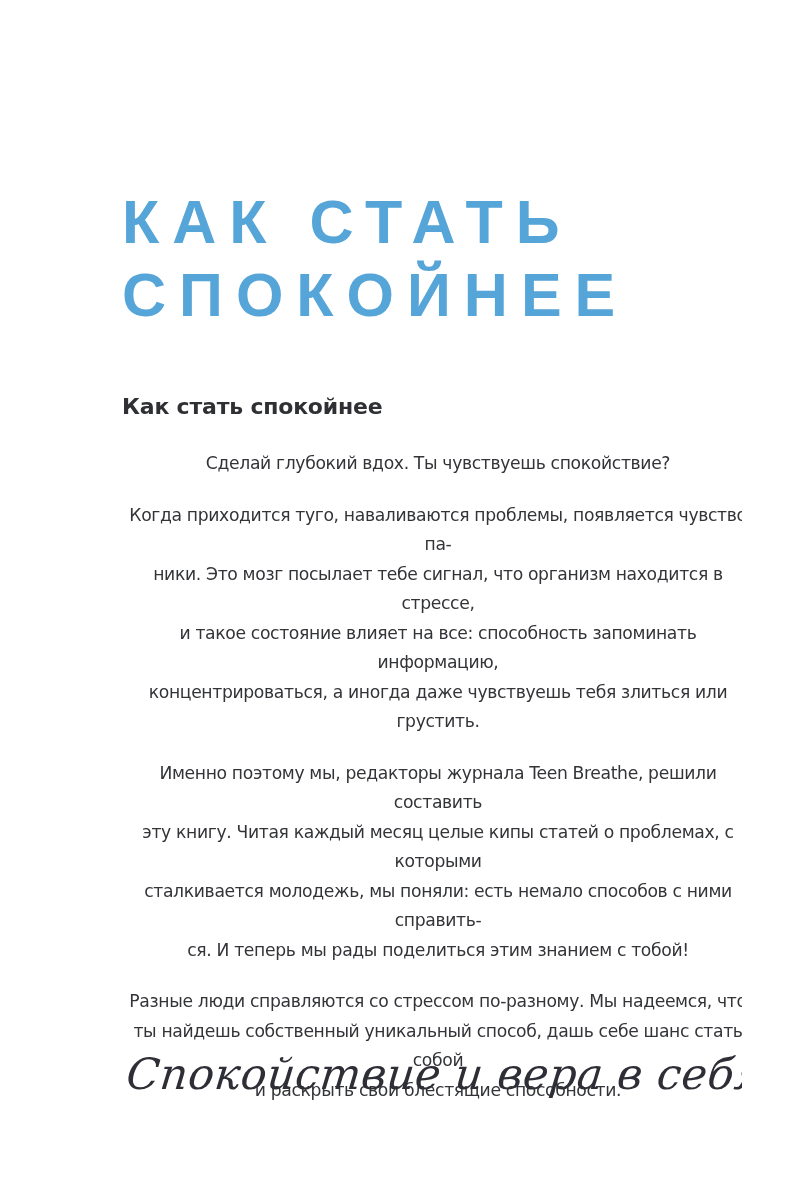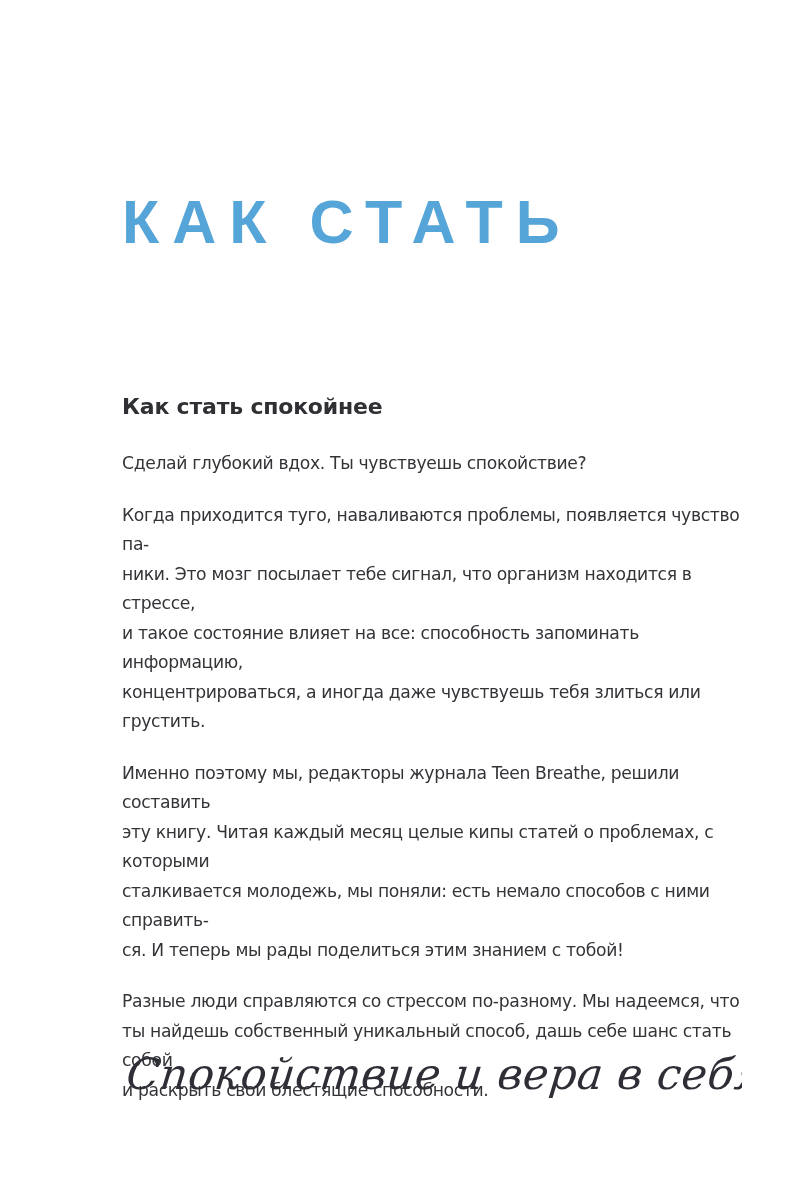--- a/index.html
+++ b/index.html
@@ -58,21 +58,21 @@
   }
 
   .body-paragraph {
     font-family: "DejaVu Sans", "Liberation Sans", sans-serif;
     font-weight: 400;
     font-size: 17.2px;
     line-height: 29.5px;
     color: #333438;
     margin: 0 0 22px 0;
     letter-spacing: -0.35px;
-    text-align: left;
+    text-align: center;
     white-space: pre-line;
   }
 
   .body-paragraph:last-child {
     margin-bottom: 0;
   }
 
   
   .signoff {
     position: absolute;
@@ -90,20 +90,21 @@
     transform-origin: left bottom;
   }
 </style>
 </head>
 <body>
 
 <div class="page">
 
   <div class="display-title">
     <span class="display-title-line">КАК СТАТЬ</span>
+    <span class="display-title-line">СПОКОЙНЕЕ</span>
   </div>
 
   <div class="body-column">
 
     <h2 class="section-heading">Как стать спокойнее</h2>
 
     <p class="body-paragraph">Сделай глубокий вдох. Ты чувствуешь спокойствие?</p>
 
     <p class="body-paragraph">Когда приходится туго, наваливаются проблемы, появляется чувство па-
 ники. Это мозг посылает тебе сигнал, что организм находится в стрессе,

